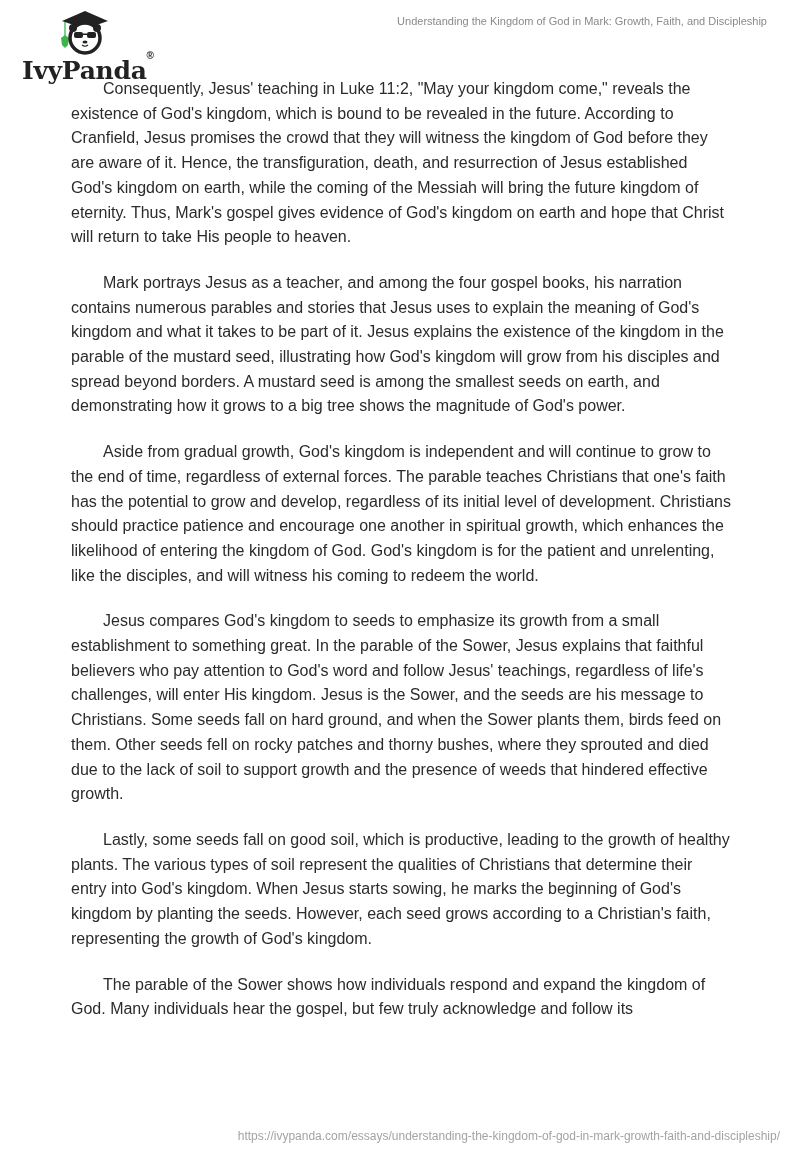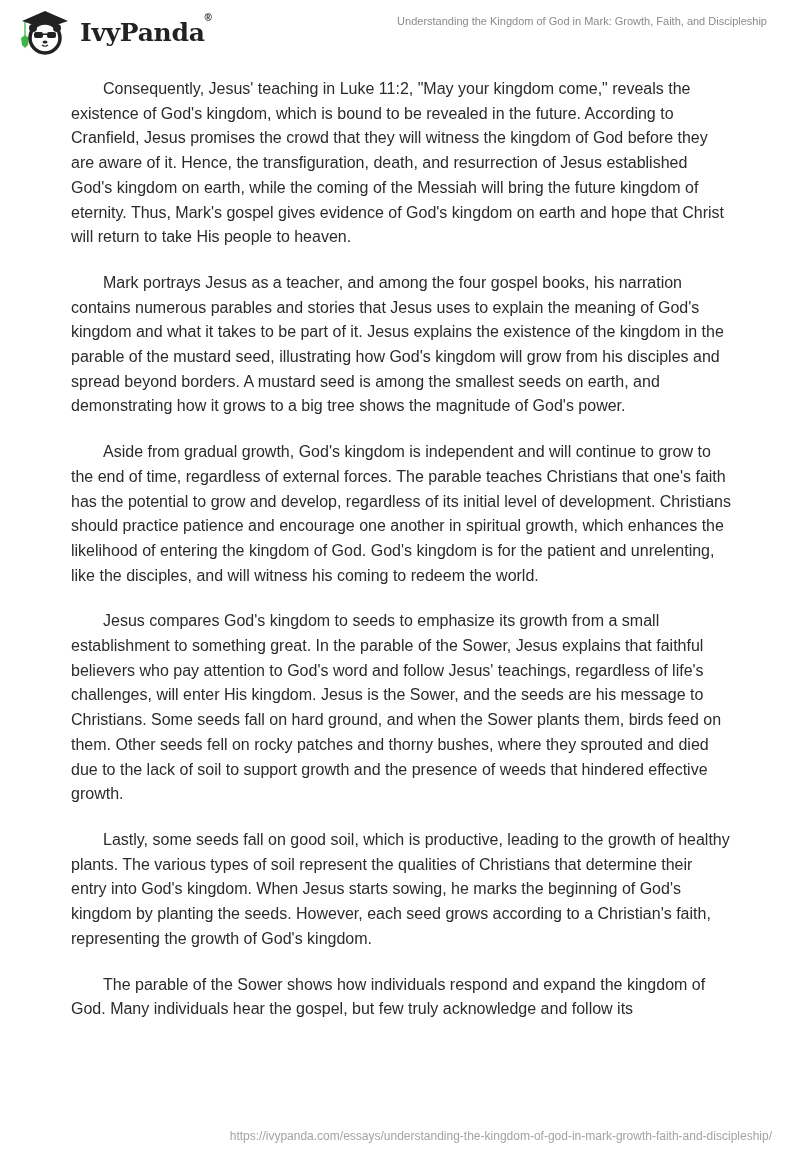--- a/index.html
+++ b/index.html
@@ -1,25 +1,25 @@
 <!DOCTYPE html>
 <html><head>
 <meta charset="utf-8">
 <style>
   html, body { margin: 0; padding: 0; background: #ffffff; }
   body { width: 800px; height: 1160px; position: relative; overflow: hidden; font-family: "Liberation Sans", sans-serif; }
   .header { position: absolute; left: 0; top: 0; width: 800px; height: 60px; }
-  .logo { position: absolute; left: 16px; top: 8px; display: flex; align-items: center; }
+  .logo { position: absolute; left: 16px; top: 8px; display: flex; align-items: center; flex-direction: column; }
   .logo-icon { width: 58px; height: 48px; }
   .logo-text { font-family: "DejaVu Serif", serif; font-weight: bold; font-size: 25px; color: #222222; margin-left: 6px; letter-spacing: -0.3px; }
   .logo-reg { font-family: "Liberation Sans", sans-serif; font-size: 10px; vertical-align: top; position: relative; top: -6px; font-weight: bold; }
   .doc-title { position: absolute; right: 33px; top: 15px; font-size: 11px; color: #8a8a8a; }
   .content { position: absolute; left: 71px; top: 77px; width: 660px; }
   .para { font-size: 16px; line-height: 24.7px; color: #2b2b2b; text-indent: 32px; margin: 0 0 21px 0; }
-  .footer-url { position: absolute; right: 28px; top: 1129px; font-size: 12px; color: #a3a3a3; }
+  .footer-url { position: absolute; right: 20px; top: 1129px; font-size: 12px; color: #a3a3a3; }
 </style>
 </head>
 <body>
 
 <div class="header">
   <div class="logo">
     <svg class="logo-icon" viewBox="0 0 58 48">
 
       <polygon points="6,13 29,3 52,13 29,21" fill="#222222"></polygon>
       <line x1="9" y1="14" x2="9" y2="30" stroke="#3db54a" stroke-width="1.3"></line>

